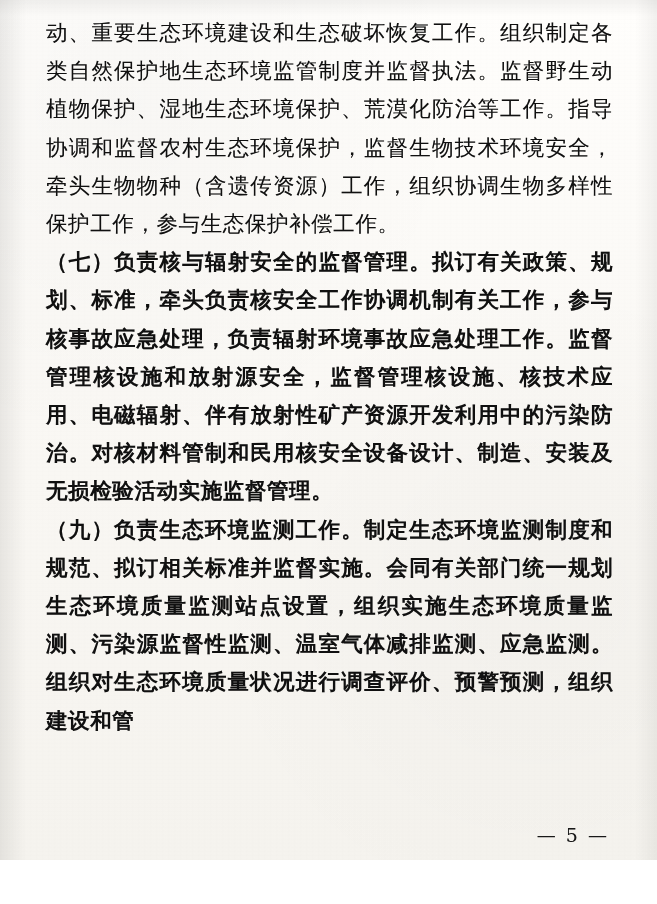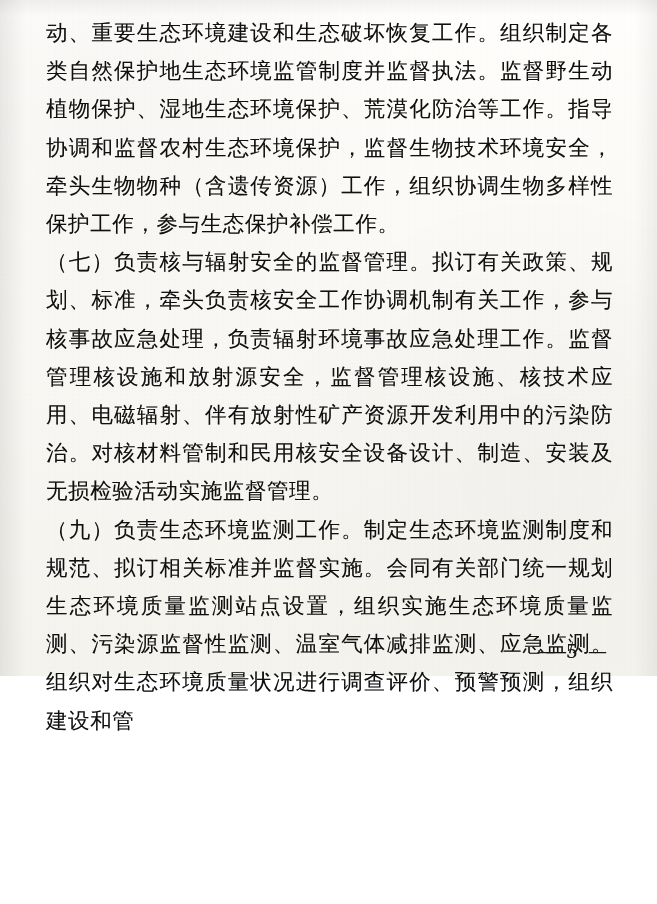--- a/index.html
+++ b/index.html
@@ -9,21 +9,21 @@
   }
   body {
     width: 657px;
     height: 904px;
     overflow: hidden;
     font-family: "DejaVu Serif", serif;
   }
   .page {
     position: relative;
     width: 657px;
-    height: 676px;
+    height: 860px;
     background: #fbfaf7;
     background-image:
       radial-gradient(circle at 18% 12%, rgba(0,0,0,0.025) 0%, rgba(0,0,0,0) 38%),
       radial-gradient(circle at 82% 70%, rgba(0,0,0,0.02) 0%, rgba(0,0,0,0) 42%),
       linear-gradient(180deg, #fdfcfa 0%, #f7f5f1 55%, #f3f1ec 100%);
     box-sizing: border-box;
     padding: 14px 44px 0 46px;
     filter: contrast(1.02);
   }
   .paper-grain {
@@ -48,20 +48,21 @@
     font-weight: 500;
     text-shadow: 0 0 0.6px rgba(0,0,0,0.28);
   }
   .para {
     margin: 0;
     padding: 0;
     text-indent: 0;
   }
   .para.indent {
     text-indent: 0;
+    font-weight: bold;
   }
   .pagenum {
     position: absolute;
     right: 48px;
     bottom: 14px;
     z-index: 2;
     font-size: 19px;
     color: #1a1a1a;
     letter-spacing: 2px;
     font-family: "DejaVu Serif", serif;

